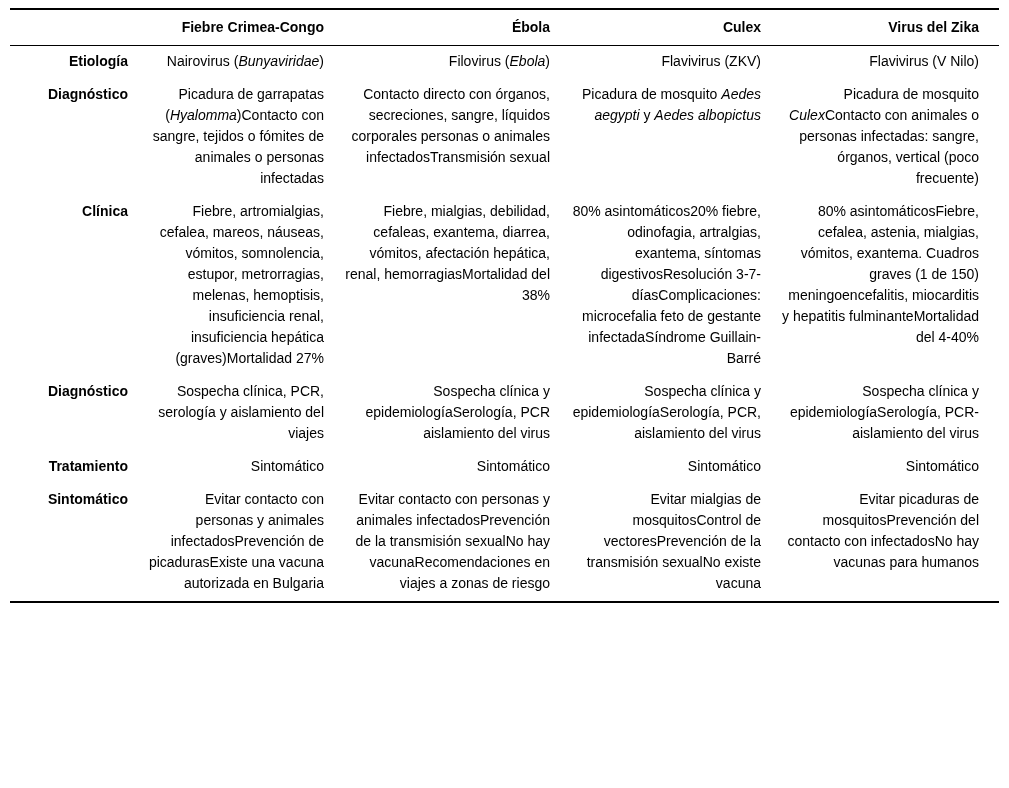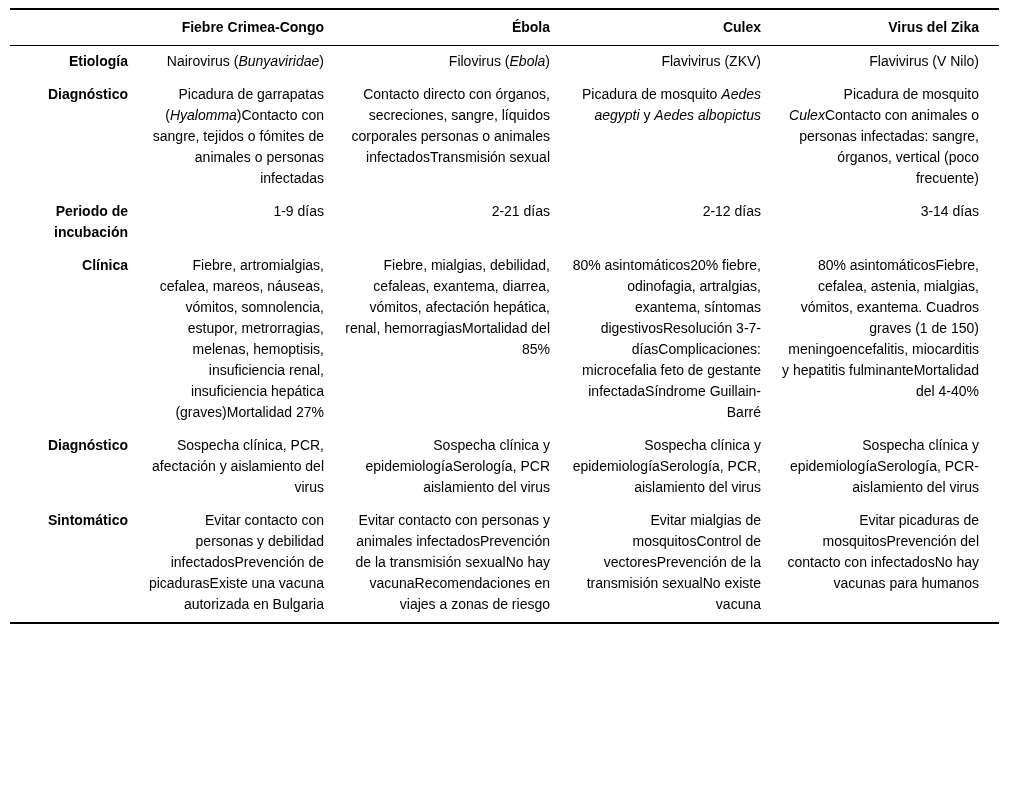--- a/index.html
+++ b/index.html
@@ -67,42 +67,42 @@
         <td>Flavivirus (V Nilo)</td>
       </tr>
       <tr>
         <th class="row-label">Diagnóstico</th>
         <td>Picadura de garrapatas (<em>Hyalomma</em>)Contacto con sangre, tejidos o fómites de animales o personas infectadas</td>
         <td>Contacto directo con órganos, secreciones, sangre, líquidos corporales personas o animales infectadosTransmisión sexual</td>
         <td>Picadura de mosquito <em>Aedes aegypti</em> y <em>Aedes albopictus</em></td>
         <td>Picadura de mosquito <em>Culex</em>Contacto con animales o personas infectadas: sangre, órganos, vertical (poco frecuente)</td>
       </tr>
       <tr>
-        <th class="row-label">Periodo de incubación</th>
-        <td>1-9 días</td>
-        <td>2-21 días</td>
-        <td>2-12 días</td>
-        <td>3-14 días</td>
-      </tr>
-      <tr>
         <th class="row-label">Clínica</th>
         <td>Fiebre, artromialgias, cefalea, mareos, náuseas, vómitos, somnolencia, estupor, metrorragias, melenas, hemoptisis, insuficiencia renal, insuficiencia hepática (graves)Mortalidad 27%</td>
-        <td>Fiebre, mialgias, debilidad, cefaleas, exantema, diarrea, vómitos, afectación hepática, renal, hemorragiasMortalidad del 85%</td>
+        <td>Fiebre, mialgias, debilidad, cefaleas, exantema, diarrea, vómitos, afectación hepática, renal, hemorragiasMortalidad del 38%</td>
         <td>80% asintomáticos20% fiebre, odinofagia, artralgias, exantema, síntomas digestivosResolución 3-7-díasComplicaciones: microcefalia feto de gestante infectadaSíndrome Guillain-Barré</td>
         <td>80% asintomáticosFiebre, cefalea, astenia, mialgias, vómitos, exantema. Cuadros graves (1 de 150) meningoencefalitis, miocarditis y hepatitis fulminanteMortalidad del 4-40%</td>
       </tr>
       <tr>
         <th class="row-label">Diagnóstico</th>
-        <td>Sospecha clínica, PCR, afectación y aislamiento del virus</td>
+        <td>Sospecha clínica, PCR, serología y aislamiento del viajes</td>
         <td>Sospecha clínica y epidemiologíaSerología, PCR aislamiento del virus</td>
         <td>Sospecha clínica y epidemiologíaSerología, PCR, aislamiento del virus</td>
         <td>Sospecha clínica y epidemiologíaSerología, PCR-aislamiento del virus</td>
       </tr>
       <tr>
+        <th class="row-label">Tratamiento</th>
+        <td>Sintomático</td>
+        <td>Sintomático</td>
+        <td>Sintomático</td>
+        <td>Sintomático</td>
+      </tr>
+      <tr>
         <th class="row-label">Sintomático</th>
-        <td>Evitar contacto con personas y debilidad infectadosPrevención de picadurasExiste una vacuna autorizada en Bulgaria</td>
+        <td>Evitar contacto con personas y animales infectadosPrevención de picadurasExiste una vacuna autorizada en Bulgaria</td>
         <td>Evitar contacto con personas y animales infectadosPrevención de la transmisión sexualNo hay vacunaRecomendaciones en viajes a zonas de riesgo</td>
         <td>Evitar mialgias de mosquitosControl de vectoresPrevención de la transmisión sexualNo existe vacuna</td>
         <td>Evitar picaduras de mosquitosPrevención del contacto con infectadosNo hay vacunas para humanos</td>
       </tr>
     </tbody>
   </table>
 </div>
 
 </body></html>

